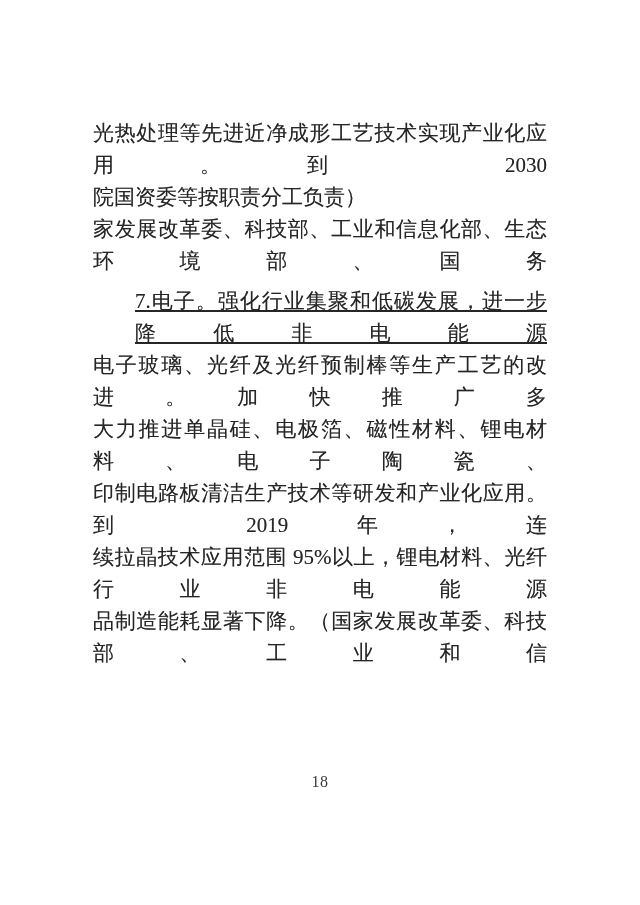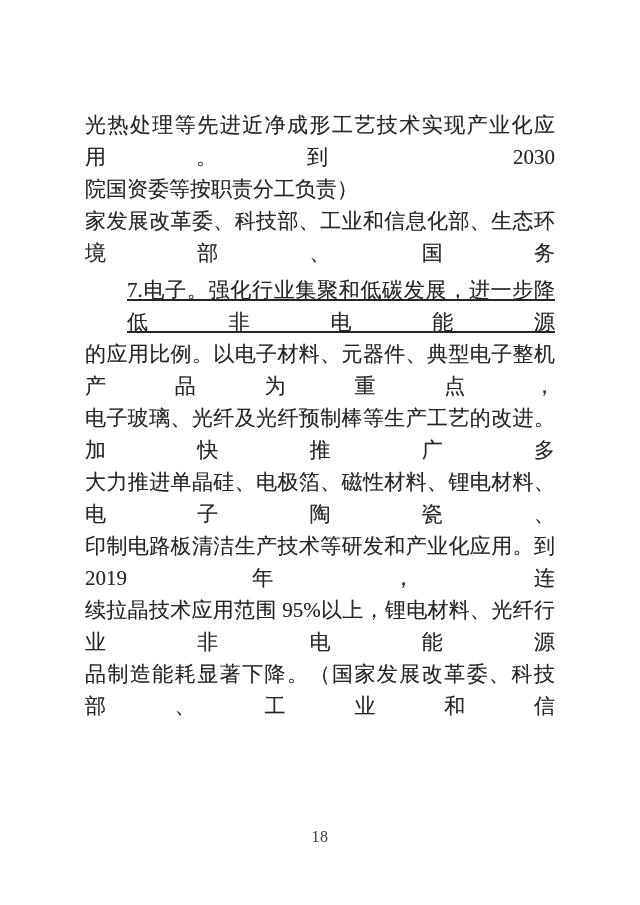--- a/index.html
+++ b/index.html
@@ -16,32 +16,32 @@
   }
   .content {
     position: absolute;
     left: 85px; top: 109px;
     width: 470px;
     color: #262626;
     font-size: 21px;
     line-height: 32px;
     text-shadow: 0 0 0.6px rgba(40,40,40,0.45);
   }
-  .para { margin: 0; }
+  .para { margin: 8px; }
   .para + .para { margin-top: 5px; }
   .line { display: block; white-space: nowrap; }
   .line.full {
     white-space: normal;
     text-align: justify;
     text-align-last: justify;
   }
   .line.first-ind { padding-left: 42px; text-decoration: underline; }
   .page-number {
     position: absolute;
-    top: 828px; left: 0;
+    top: 773px; left: 0;
     width: 100%;
     text-align: center;
     font-size: 16px;
     color: #3a3a3a;
     letter-spacing: 0.5px;
   }
 </style>
 </head>
 <body>
 
@@ -49,21 +49,20 @@
   <div class="content">
 
     <p class="para">
       <span class="line full">光热处理等先进近净成形工艺技术实现产业化应用。到 2030</span>
       <span class="line">院国资委等按职责分工负责）</span>
       <span class="line full">家发展改革委、科技部、工业和信息化部、生态环境部、国务</span>
     </p>
 
     <p class="para">
       <span class="line full first-ind">7.电子。强化行业集聚和低碳发展，进一步降低非电能源</span>
-      <span class="line full">的应用比例。以电子材料、元器件、典型电子整机产品为重点，</span>
       <span class="line full">电子玻璃、光纤及光纤预制棒等生产工艺的改进。加快推广多</span>
       <span class="line full">大力推进单晶硅、电极箔、磁性材料、锂电材料、电子陶瓷、</span>
       <span class="line full">印制电路板清洁生产技术等研发和产业化应用。到 2019 年，连</span>
       <span class="line full">续拉晶技术应用范围 95%以上，锂电材料、光纤行业非电能源</span>
       <span class="line full">品制造能耗显著下降。（国家发展改革委、科技部、工业和信</span>
 
     </p>
 
   </div>
 

